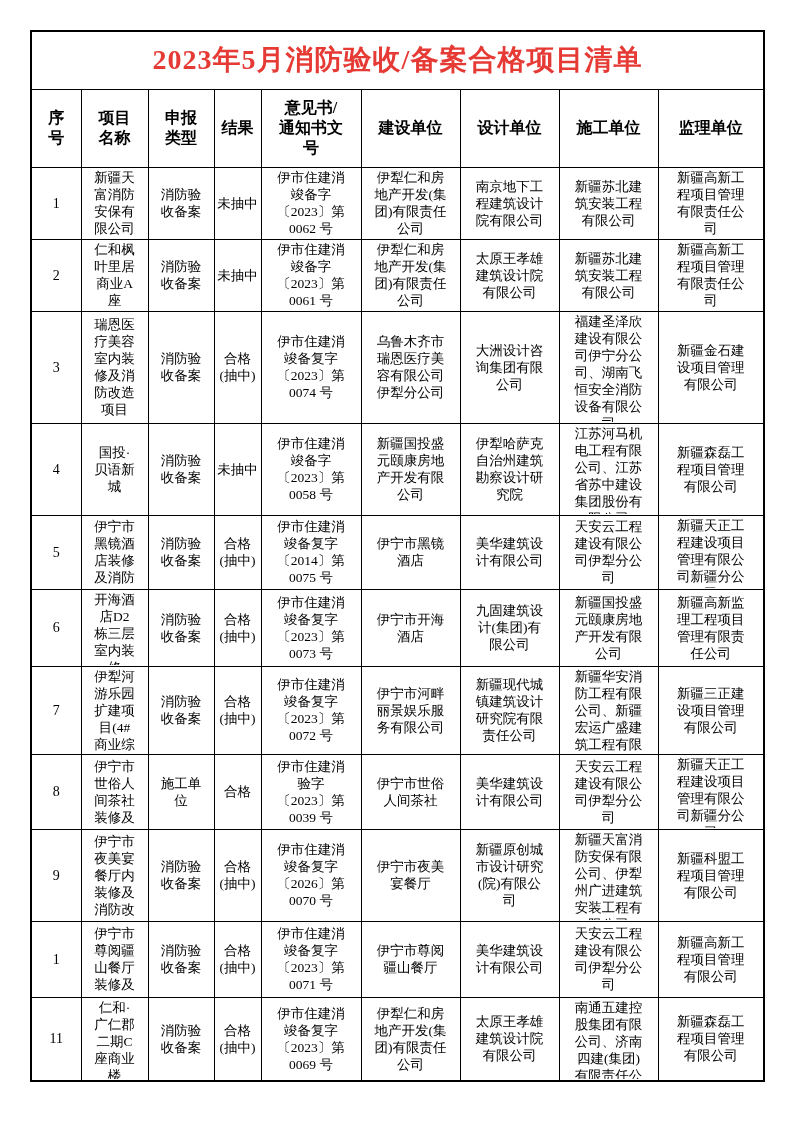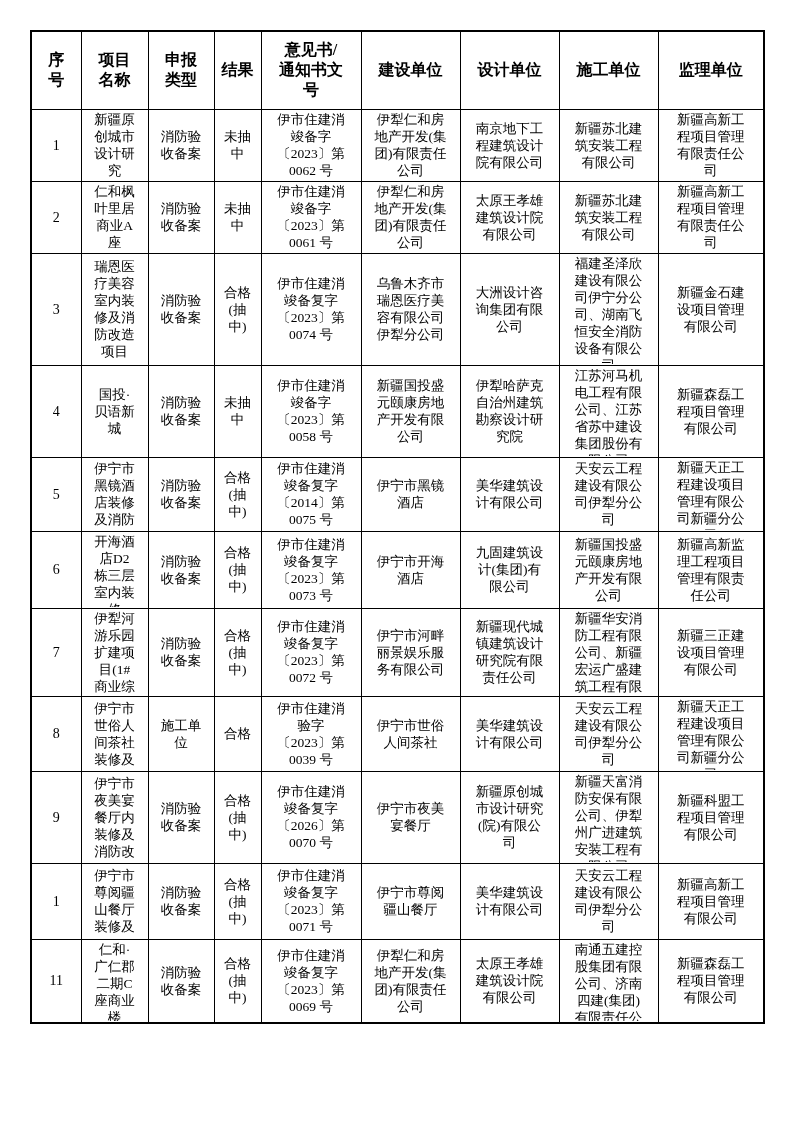--- a/index.html
+++ b/index.html
@@ -46,38 +46,41 @@
     margin:auto;
     text-align:center;
     font-size:13.5px;
     line-height:17px;
     padding:0 11px;
     overflow-wrap:anywhere;
     width:100%;
     box-sizing:border-box;
   }
   .c-no .cin{padding:0 2px;font-size:14px;}
-  .c-result .cin{padding:0 8px;}
+  .c-result .cin{padding:0 0;}
 </style>
 </head>
 <body>
 
 <table class="doc-table">
   <colgroup>
     <col style="width:50px">
       <col style="width:67px">
       <col style="width:66px">
     <col style="width:47px">
       <col style="width:100px">
       <col style="width:99px">
     <col style="width:99px">
       <col style="width:99px">
       <col style="width:106px">
   </colgroup>
   <tbody>
+      <tr style="height:58px">
+    <td colspan="9" class="title-cell" style="color: rgb(230, 58, 53);">2023年5月消防验收/备案合格项目清单</td>
+  </tr>
   <tr style="height:78px">
     <th>序
 号</th>
     <th>项目
 名称</th>
     <th>申报
 类型</th>
     <th>结果</th>
     <th>意见书/
 通知书文
@@ -89,21 +92,21 @@
   </tr>
 
   <tr style="height:72px">
     <td class="bodycell c-no">
           <div class="w">
             <div class="cin">1</div>
           </div>
         </td>
     <td class="bodycell">
           <div class="w">
-            <div class="cin">新疆原创城市设计研究</div>
+            <div class="cin">新疆天富消防安保有限公司</div>
           </div>
         </td>
     <td class="bodycell">
           <div class="w">
             <div class="cin">消防验收备案</div>
           </div>
         </td>
     <td class="bodycell c-result">
           <div class="w">
             <div class="cin">未抽中</div>
@@ -377,21 +380,21 @@
   </tr>
 
   <tr style="height:88px">
     <td class="bodycell c-no">
           <div class="w">
             <div class="cin">7</div>
           </div>
         </td>
     <td class="bodycell">
           <div class="w">
-            <div class="cin">伊犁河游乐园扩建项目(1#商业综</div>
+            <div class="cin">伊犁河游乐园扩建项目(4#商业综</div>
           </div>
         </td>
     <td class="bodycell">
           <div class="w">
             <div class="cin">消防验收备案</div>
           </div>
         </td>
     <td class="bodycell c-result">
           <div class="w">
             <div class="cin">合格(抽中)</div>

